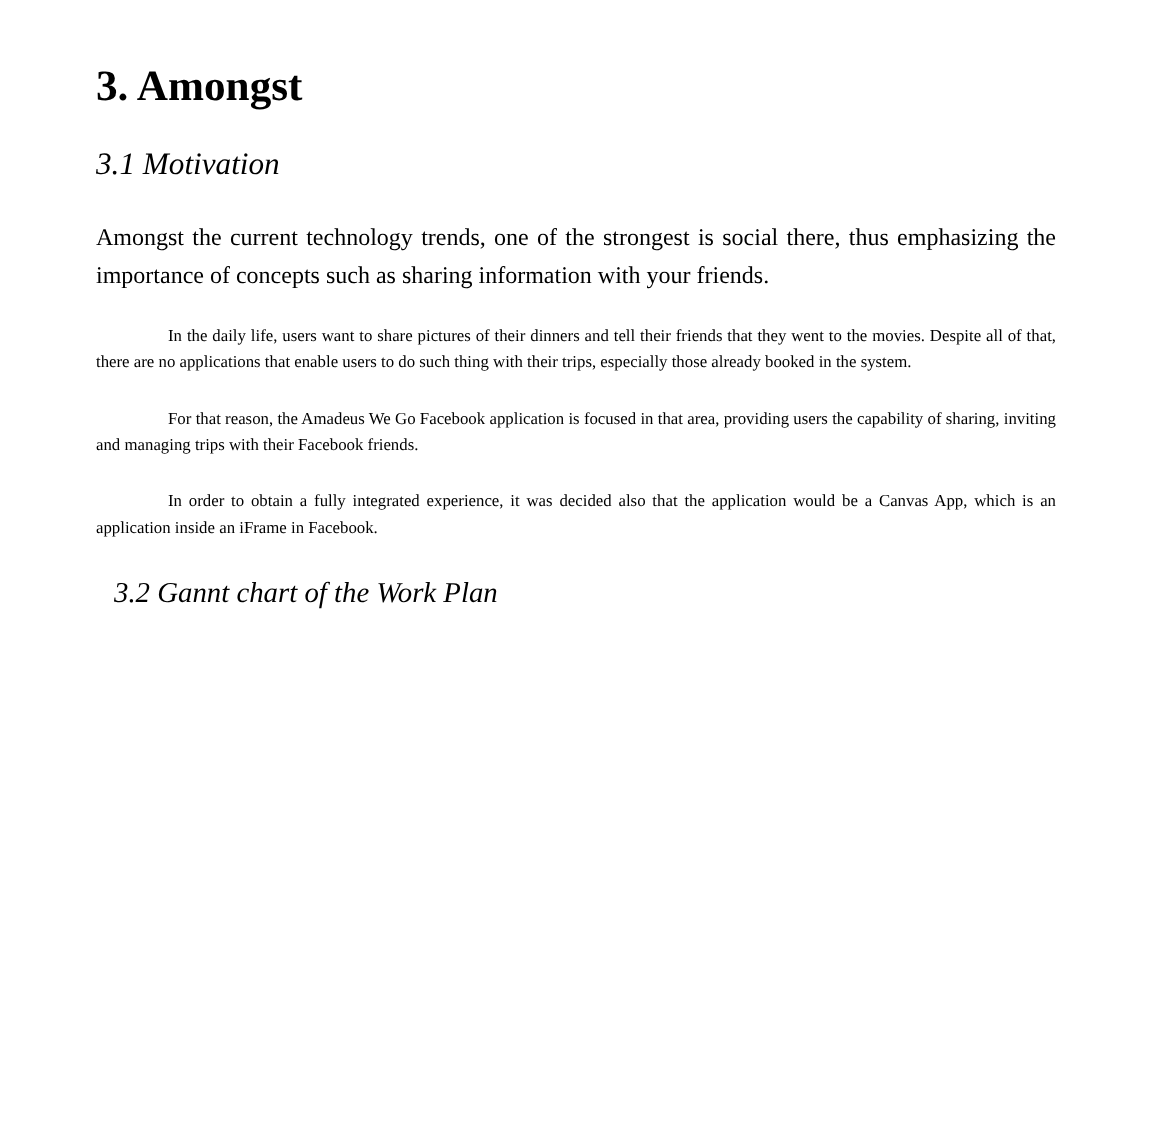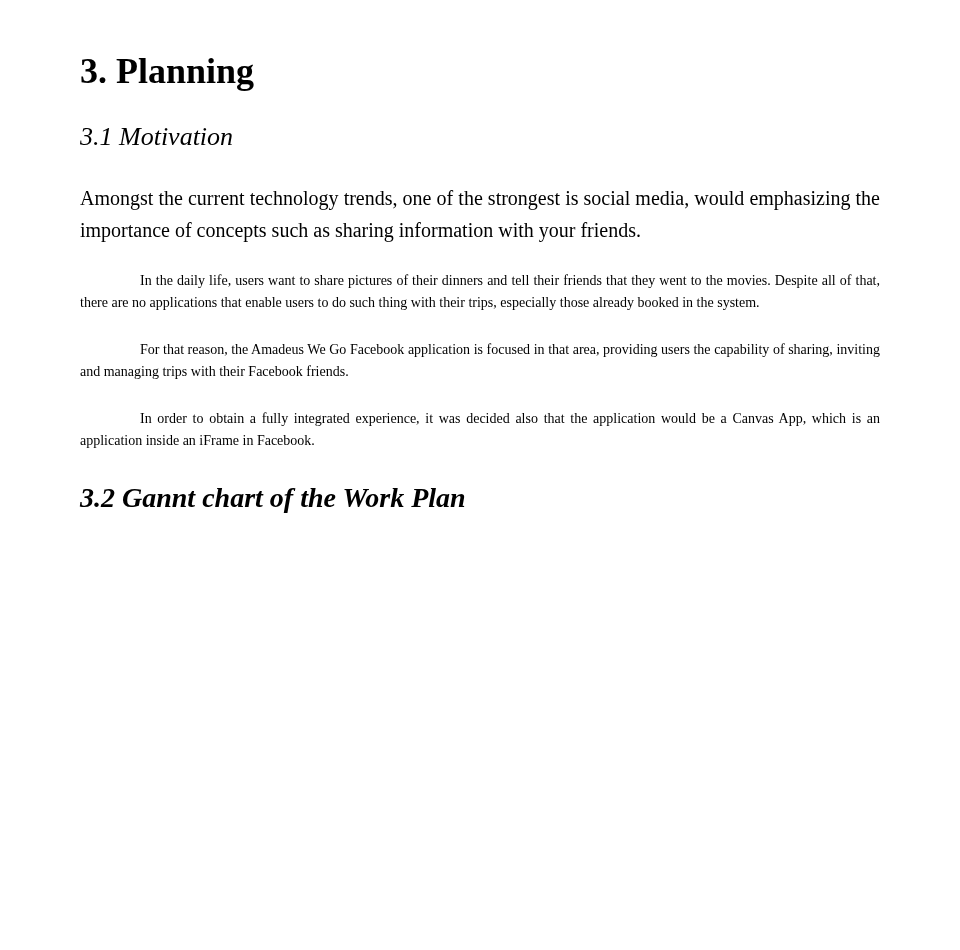--- a/index.html
+++ b/index.html
@@ -41,40 +41,41 @@
 
     .paragraph-indented {
       font-size: 14px;
       line-height: 1.6;
       margin-bottom: 24px;
       text-align: justify;
       text-indent: 60px;
     }
 
     .subsection-title {
-      font-size: 28px;
+      font-size: 24px;
       font-style: italic;
-      font-weight: bold;
+      font-weight: normal;
       margin-top: 30px;
+      margin-left: 15px;
     }
   </style>
 </head>
 <body>
 
 <h1 class="chapter-title">
   <span>3.</span>
-  <span>Planning</span>
+  <span>Amongst</span>
 </h1>
 
 <h2 class="section-title">
   <span>3.1</span>
   <span>Motivation</span>
 </h2>
 
-<p class="paragraph">Amongst the current technology trends, one of the strongest is social media, would emphasizing the importance of concepts such as sharing information with your friends.</p>
+<p class="paragraph">Amongst the current technology trends, one of the strongest is social there, thus emphasizing the importance of concepts such as sharing information with your friends.</p>
 
 <p class="paragraph-indented">In the daily life, users want to share pictures of their dinners and tell their friends that they went to the movies. Despite all of that, there are no applications that enable users to do such thing with their trips, especially those already booked in the system.</p>
 
 <p class="paragraph-indented">For that reason, the Amadeus We Go Facebook application is focused in that area, providing users the capability of sharing, inviting and managing trips with their Facebook friends.</p>
 
 <p class="paragraph-indented">In order to obtain a fully integrated experience, it was decided also that the application would be a Canvas App, which is an application inside an iFrame in Facebook.</p>
 
 <h2 class="subsection-title">
   <span>3.2</span>
   <span>Gannt chart of the Work Plan</span>

